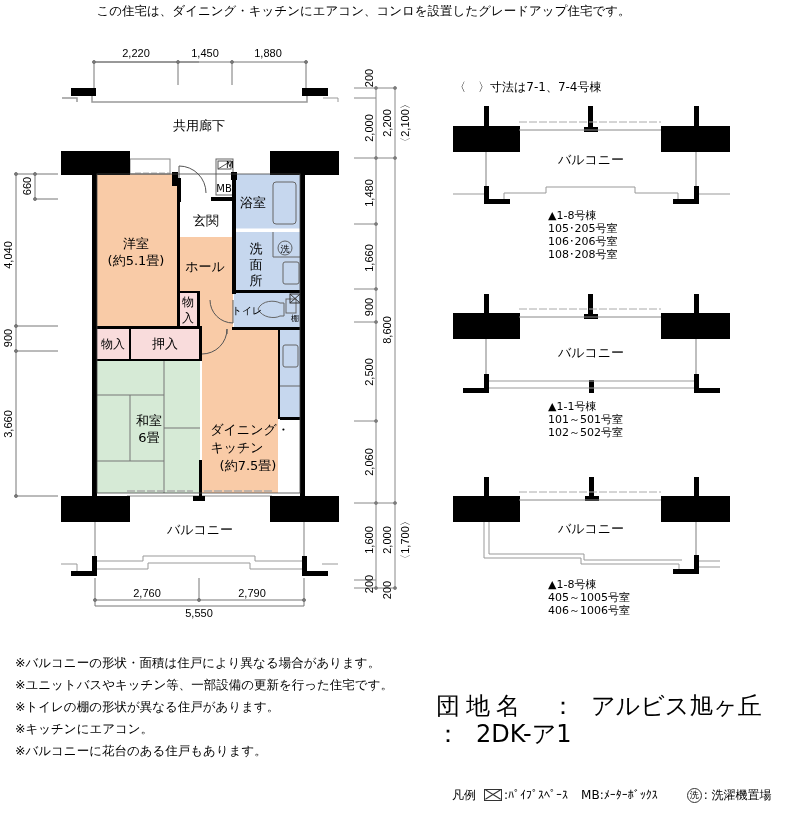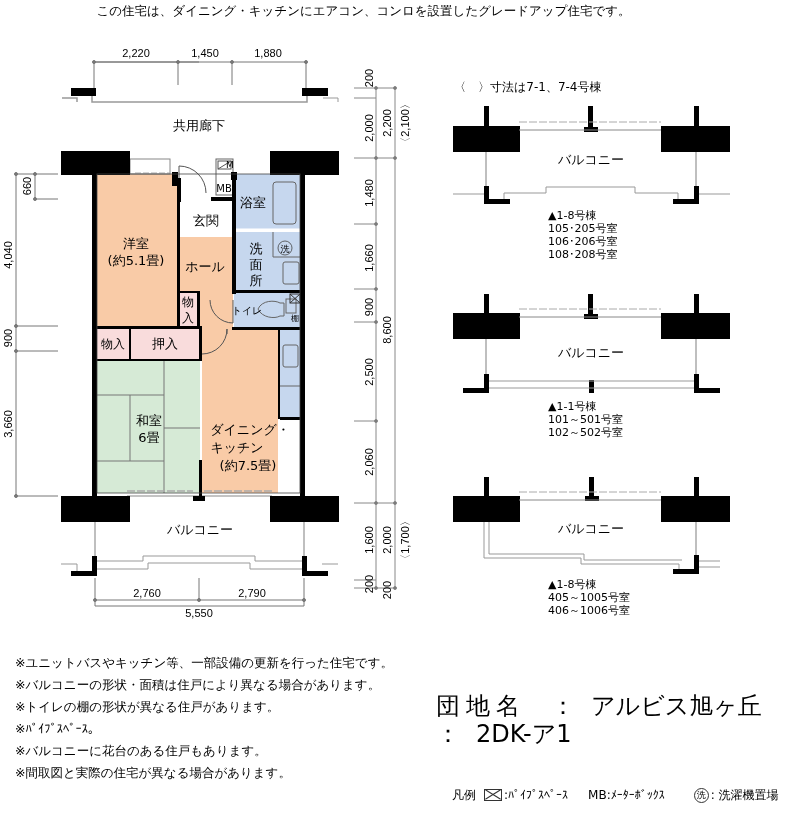--- a/index.html
+++ b/index.html
@@ -326,43 +326,42 @@
     <line x1="699" y1="561" x2="720" y2="561" stroke="#999"></line>
     <line x1="699" y1="567" x2="720" y2="567" stroke="#999"></line>
   </g>
   <text class="t" x="591" y="533" font-size="13" text-anchor="middle">バルコニー</text>
   <text class="t" x="548" y="588" font-size="11">▲1-8号棟</text>
   <text class="t" x="548" y="601" font-size="11">405～1005号室</text>
   <text class="t" x="548" y="614" font-size="11">406～1006号室</text>
 </svg>
 
 <div class="abs notes">
+  <div>※バルコニーの形状・面積は住戸により異なる場合があります。</div>
   <div>※ユニットバスやキッチン等、一部設備の更新を行った住宅です。</div>
-  <div>※バルコニーの形状・面積は住戸により異なる場合があります。</div>
   <div>※トイレの棚の形状が異なる住戸があります。</div>
-  <div>※ﾊﾟｲﾌﾟｽﾍﾟｰｽ。</div>
+  <div>※キッチンにエアコン。</div>
   <div>※バルコニーに花台のある住戸もあります。</div>
-  <div>※間取図と実際の住宅が異なる場合があります。</div>
 </div>
 
 <div class="abs info">
   <div class="row">
     <span class="k">団地名</span>
     <span class="c">：</span>
     <span>アルビス旭ヶ丘</span>
   </div>
   <div class="row">
     <span class="c">：</span>
     <span>2DK-ア1</span>
   </div>
 </div>
 
 <div class="abs legend">
   <div class="row">
     <span style="margin-right:8px">凡例</span>
     <span class="box-x"></span>
-    <span style="margin-right:20px">:ﾊﾟｲﾌﾟｽﾍﾟｰｽ</span>
+    <span style="margin-right:13px">:ﾊﾟｲﾌﾟｽﾍﾟｰｽ</span>
     <span>MB</span>
     <span style="margin-right:29px">:ﾒｰﾀｰﾎﾞｯｸｽ</span>
     <span class="circ">洗</span>
     <span>: 洗濯機置場</span>
   </div>
 </div>
 
 </body></html>

